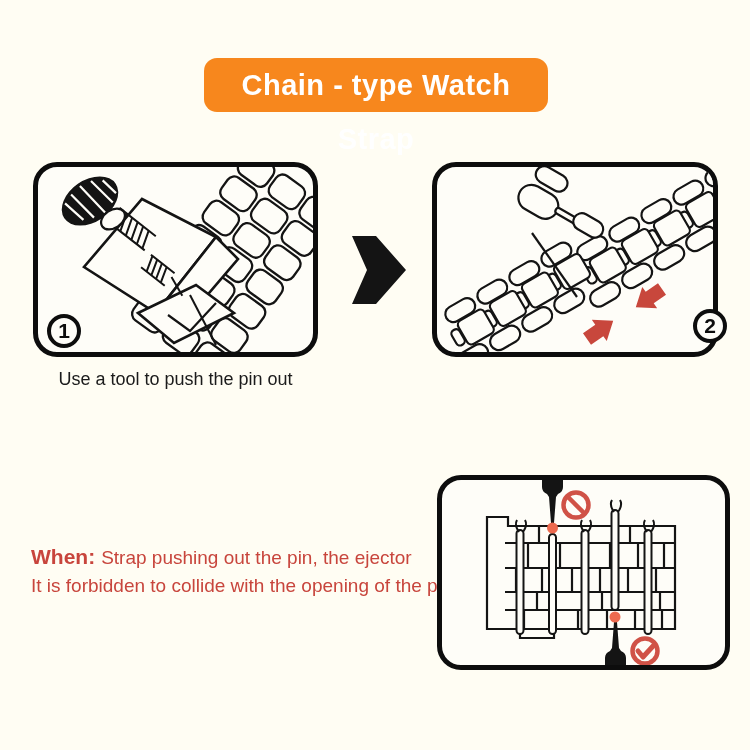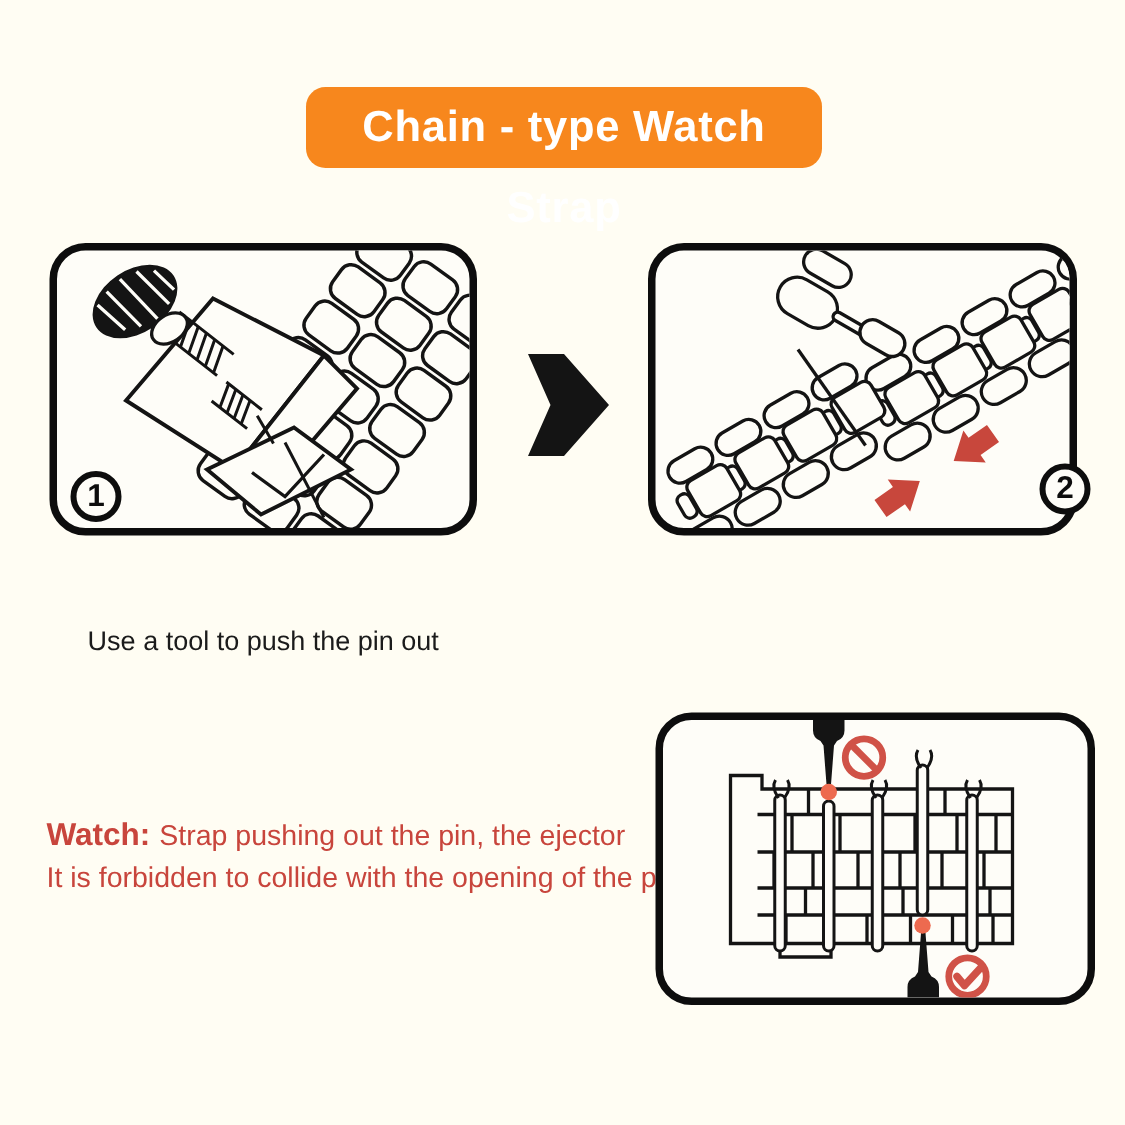--- a/index.html
+++ b/index.html
@@ -12,21 +12,21 @@
   #panel-step1{left:33px;top:162px;width:285px;height:195px;}
   #panel-step2{left:432px;top:162px;width:286px;height:195px;}
   #panel-detail{left:437px;top:475px;width:293px;height:195px;}
   .panel svg{position:absolute;left:0;top:0;width:100%;height:100%;border-radius:18px;}
   .badge{position:absolute;width:34px;height:34px;border:4px solid #0D0D0D;border-radius:50%;
          background:#FEFDF8;box-sizing:border-box;text-align:center;font-weight:bold;
          font-size:21px;line-height:26px;color:#0D0D0D;z-index:3;}
   #badge-1{left:9px;top:147px;}
   #badge-2{left:256px;top:142px;}
   .chevron{position:absolute;left:352px;top:236px;width:54px;height:68px;}
-  .caption{position:absolute;color:#1B1B1B;font-size:18px;line-height:22px;text-align:center;margin-top:48px;}
+  .caption{position:absolute;color:#1B1B1B;font-size:18px;line-height:22px;text-align:center;}
   #caption-1{left:33px;top:368px;width:285px;}
   #caption-2{left:432px;top:368px;width:286px;}
   .note{position:absolute;left:31px;top:543px;width:440px;color:#C8453C;
         font-size:19px;line-height:27.5px;}
   .note-label{font-weight:bold;font-size:21px;margin-right:6px;}
 </style>
 </head>
 <body>
 
 <div id="stage">
@@ -151,21 +151,21 @@
       </g>
     </svg>
     <div class="badge" id="badge-2">2</div>
   </div>
 
   <div class="caption" id="caption-1">
     <div>Use a tool to push the pin out</div>
   </div>
 
   <div class="note">
-    <div><span class="note-label">Watch:</span><span>Strap pushing out the pin, the ejector</span></div>
+    <div><span class="note-label">When:</span><span>Strap pushing out the pin, the ejector</span></div>
     <div>It is forbidden to collide with the opening of the pin.</div>
   </div>
 
   <div class="panel" id="panel-detail">
     <svg viewBox="0 0 283 185">
 
       <g stroke="#141414" stroke-width="2.2" fill="none">
         <path d="M66,37 H45 V149 H233 V46 H66 Z M45,37 V46"></path>
         <path d="M78,149 V158 H112 V149"></path>
         <path d="M63,63 H233 M63,88 H233 M63,112 H233 M63,130 H233"></path>

